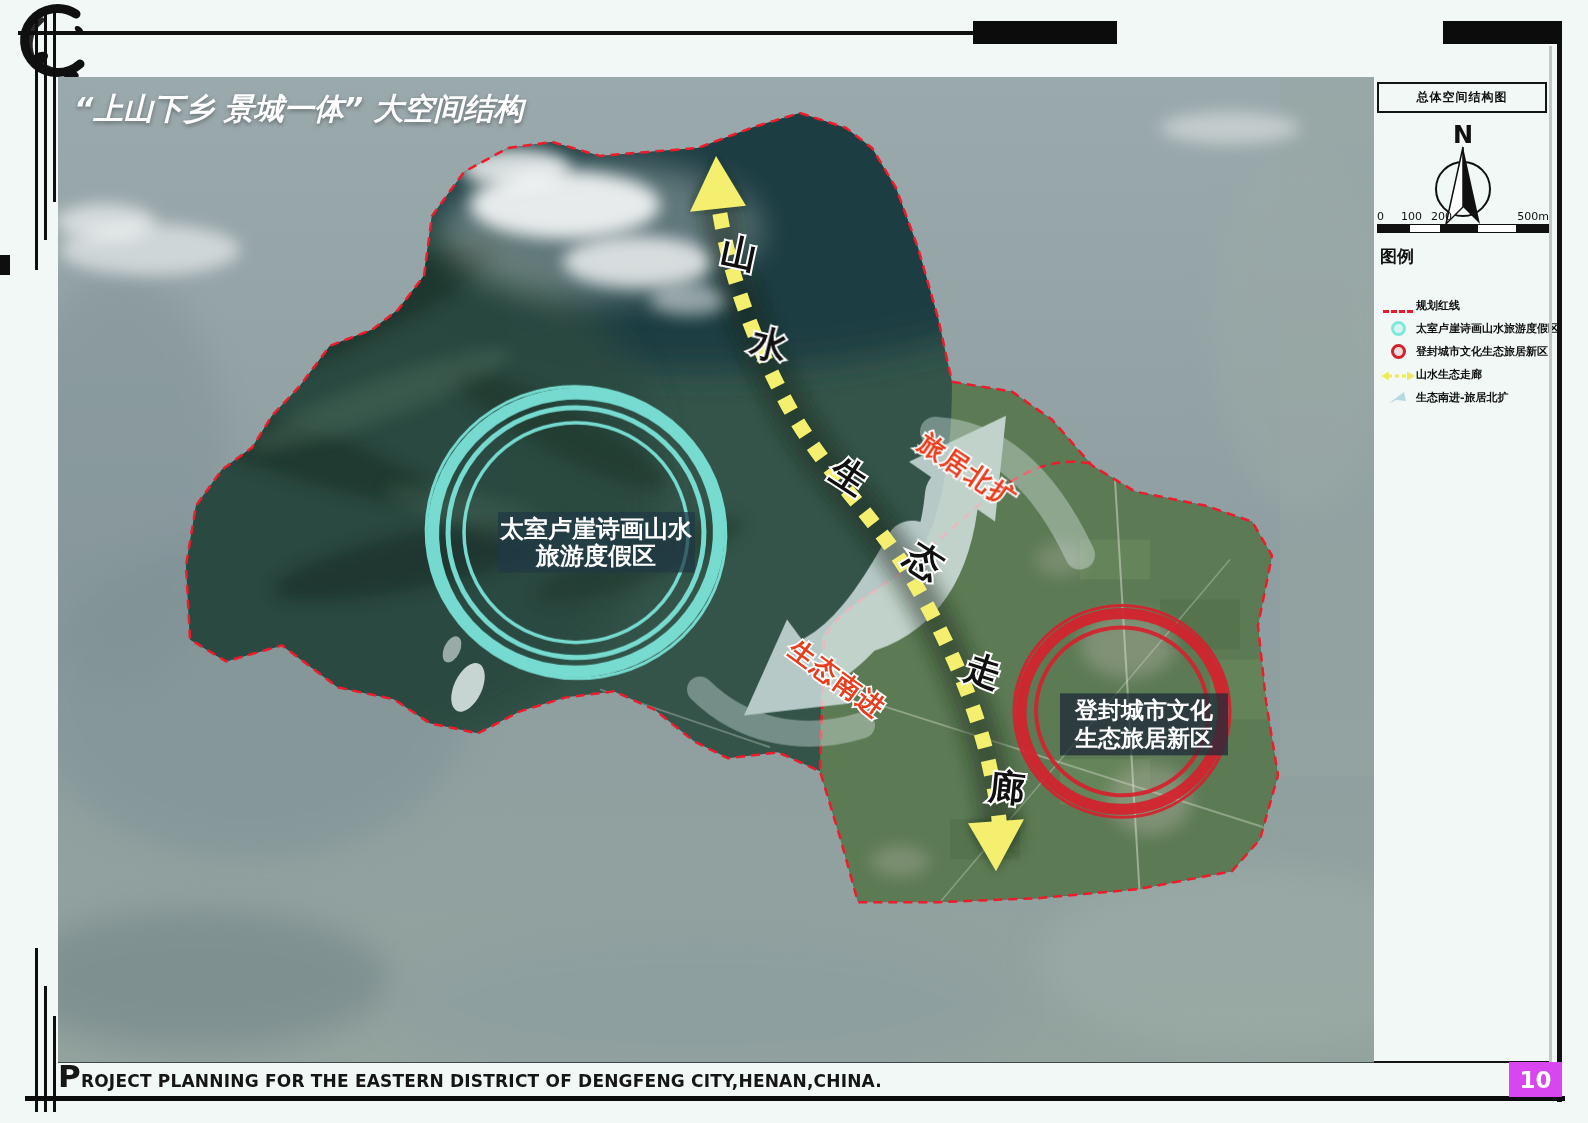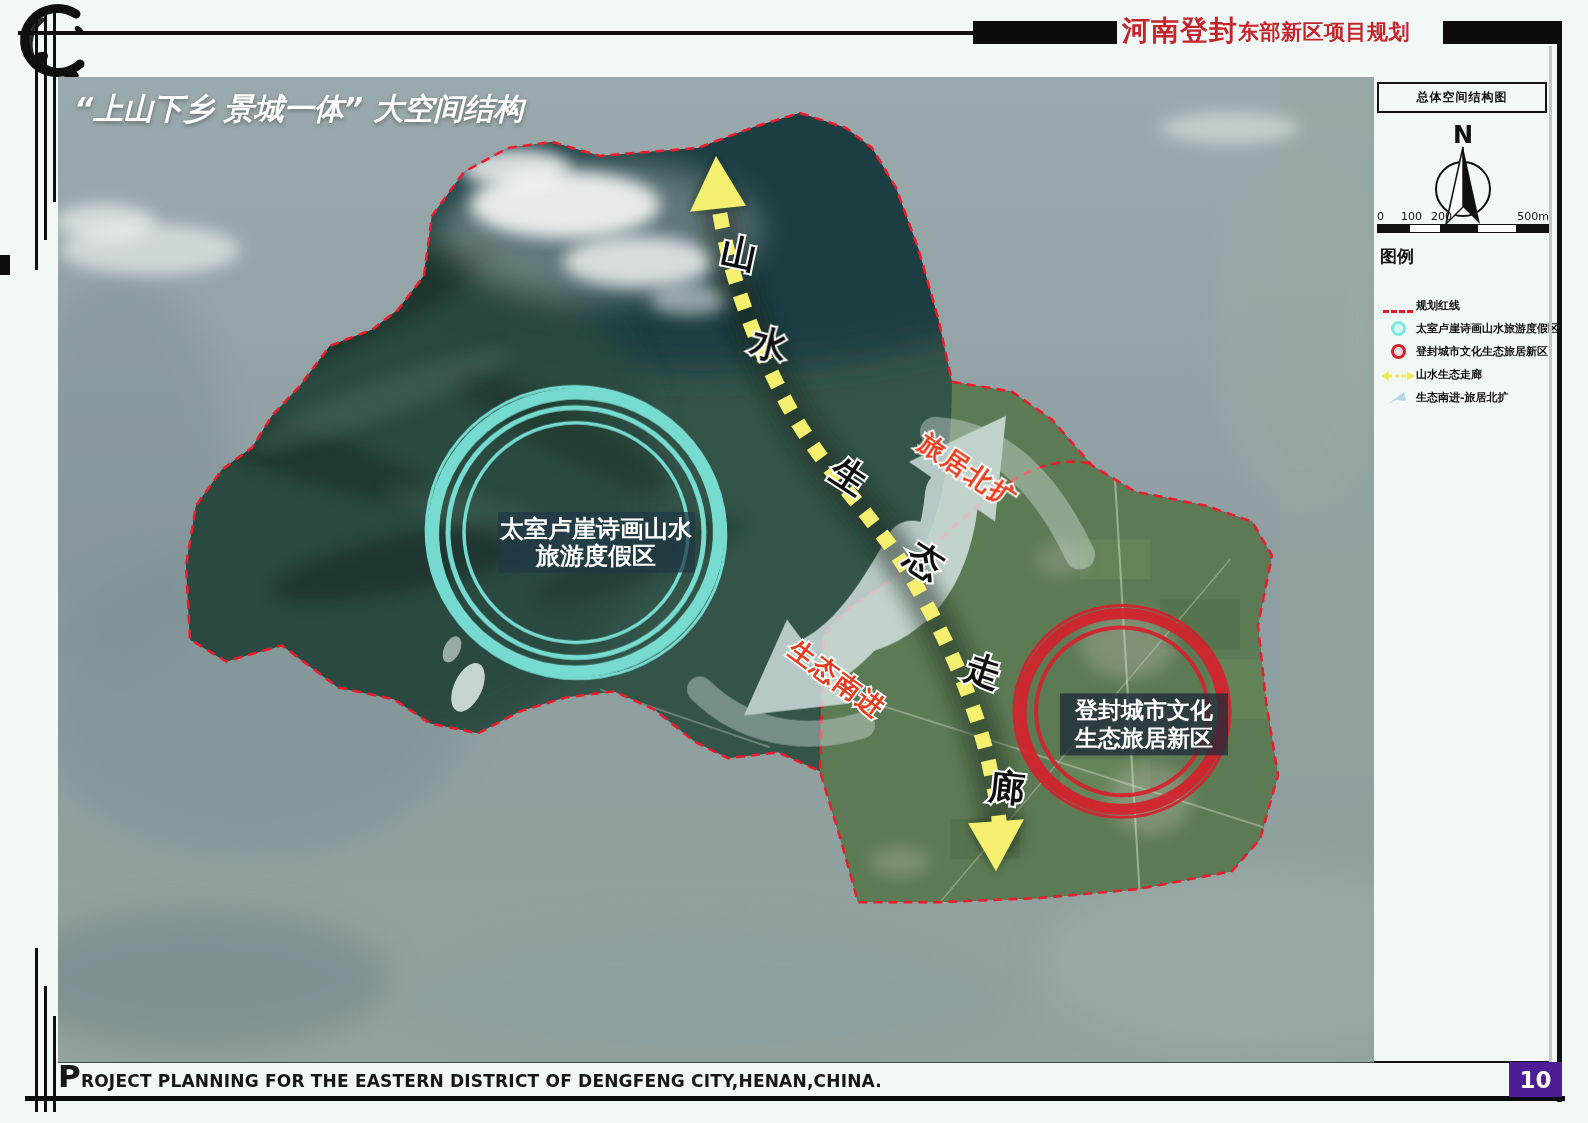--- a/index.html
+++ b/index.html
@@ -22,21 +22,21 @@
   .vline-right-gray { left:1549px; top:46px; width:3px; height:1050px; background:#c3c8c6; }
   .vline-right      { left:1557px; top:40px; width:5px; height:1062px; background:#101010; }
   .rule-bottom      { left:25px; top:1096px; width:1540px; height:5px; background:#0c0c0c; }
   .vl { position:absolute; width:3px; background:#0e0e0e; }
   .tick-mark { left:0; top:255px; width:10px; height:20px; background:#0e0e0e; }
 
   
   .caption { left:58px; top:1060px; font-size:17px; font-weight:bold; color:#161616;
              line-height:32px; letter-spacing:0.2px; }
   .caption::first-letter { font-size:31px; }
-  .page-badge { left:1509px; top:1062px; width:53px; height:35px; background:#4c1d95;
+  .page-badge { left:1509px; top:1062px; width:53px; height:35px; background:#d946ef;
                 color:#ffffff; font-size:23px; font-weight:bold;
                 display:flex; align-items:center; justify-content:center; }
 
   
   .map { left:58px; top:77px; width:1316px; height:986px; border-bottom:1px solid #3c4a4c; }
   .map svg { display:block; width:100%; height:100%; }
   .map-title { position:absolute; left:16px; top:12px; color:#ffffff; font-size:30px;
                font-weight:bold; font-style:italic; white-space:nowrap;
                text-shadow:0 2px 4px rgba(0,0,0,0.35); }
   .cchar { font-size:36px; font-weight:bold; fill:#101010; stroke:#ffffff;
@@ -71,24 +71,20 @@
   .sw-ring-red  { width:15px; height:15px; border-radius:50%;
                   border:3px solid #d6212d; background:rgba(214,33,45,0.12); }
 </style>
 </head>
 <body>
 
 <div class="page">
 
   <div class="abs rule-top"></div>
   <div class="abs hbar-left"></div>
-  <div class="abs header-title">
-    <span class="big">河南登封</span>
-    <span class="small">东部新区项目规划</span>
-  </div>
   <div class="abs hbar-right"></div>
 
   <svg class="abs" style="left:12px;top:2px;" width="88" height="86" viewBox="0 0 88 86">
     <path d="M 64 12 A 33 32 0 1 0 68 62" fill="none" stroke="#101010" stroke-width="9" stroke-linecap="round"></path>
     <path d="M 30 18 A 30 31 0 0 0 34 70" fill="none" stroke="#101010" stroke-width="5" stroke-linecap="round" opacity="0.9"></path>
     <path d="M 60 68 A 32 30 0 0 1 30 64" fill="none" stroke="#101010" stroke-width="7" stroke-linecap="round" opacity="0.85"></path>
     <ellipse cx="27" cy="57" rx="10" ry="6" transform="rotate(-32 27 57)" fill="#101010"></ellipse>
     <ellipse cx="58" cy="72" rx="9" ry="5" transform="rotate(18 58 72)" fill="#101010"></ellipse>
     <ellipse cx="67" cy="28" rx="5" ry="3" transform="rotate(40 67 28)" fill="#101010"></ellipse>
   </svg>

